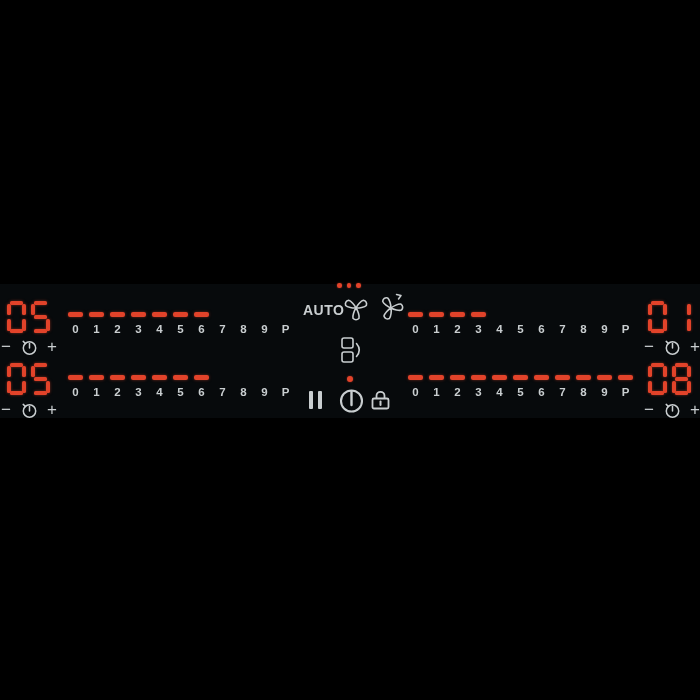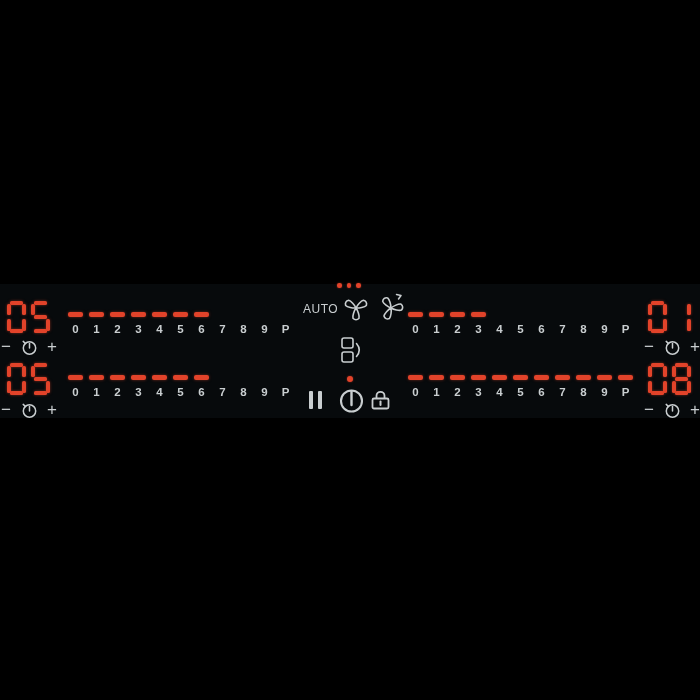--- a/index.html
+++ b/index.html
@@ -25,21 +25,21 @@
   .slot{width:21px;display:flex;flex-direction:column;align-items:center;}
   .dash{width:15px;height:4.5px;border-radius:2px;margin-top:3px;background:transparent;}
   .dash.lit{background:var(--red);box-shadow:0 0 3px rgba(226,67,42,.5);}
   .slabel{margin-top:7px;font-size:11.5px;font-weight:bold;color:var(--gray);line-height:1;}
 
   
   .controls{position:absolute;display:flex;align-items:center;justify-content:space-between;
             height:20px;}
   .ctl{color:var(--gray);font-size:17px;font-weight:400;line-height:20px;user-select:none;}
 
-  .auto{position:absolute;color:var(--gray);font-size:12px;font-weight:normal;letter-spacing:.5px;text-align:right;}
+  .auto{position:absolute;color:var(--gray);font-size:14px;font-weight:bold;letter-spacing:.5px;text-align:right;}
   .dotrow{position:absolute;display:flex;gap:5px;}
   .rdot{width:4.5px;height:4.5px;border-radius:50%;background:var(--red);
         box-shadow:0 0 2px rgba(226,67,42,.6);}
   .rdot.big{width:6px;height:6px;}
   .pause{position:absolute;display:flex;gap:5px;}
   .pbar{width:4px;height:18px;background:var(--gray);border-radius:1px;}
   .icon{position:absolute;}
   svg{display:block;}
 </style>
 </head>

